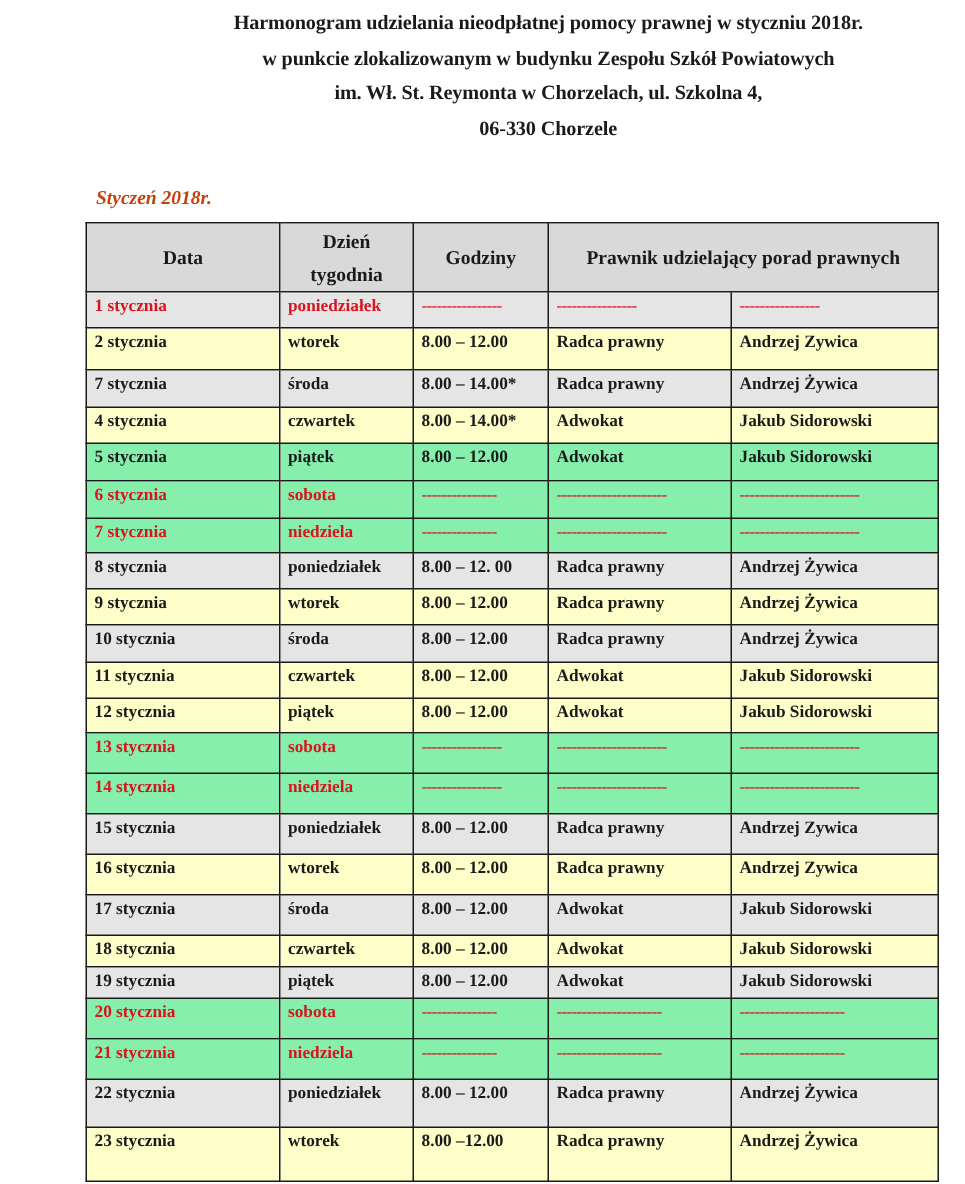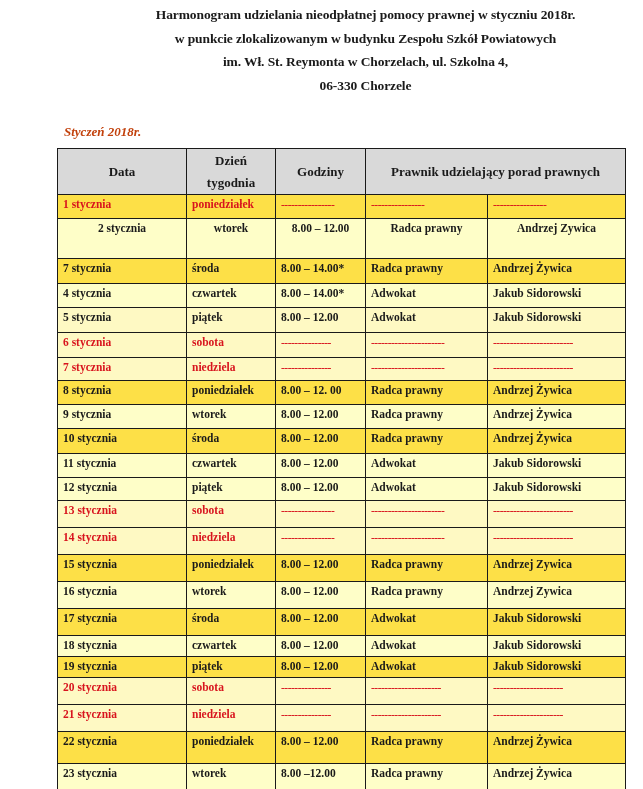--- a/index.html
+++ b/index.html
@@ -10,23 +10,23 @@
     .t1 { top: 7px; } .t2 { top: 31px; } .t3 { top: 54px; } .t4 { top: 78px; }
     .month { position: absolute; left: 64px; top: 124px; color: #c2410c;
              font-style: italic; font-weight: bold; font-size: 13px; }
     table { position: absolute; left: 57px; top: 148px; border-collapse: collapse;
             table-layout: fixed; width: 568px; }
     td, th { border: 1px solid #1a1a1a; padding: 0 5px; font-size: 11.5px; font-weight: bold;
              vertical-align: top; overflow: hidden; white-space: nowrap; }
     th { background: #d9d9d9; font-size: 13px; vertical-align: middle; text-align: center; height: 45px; }
     th.dzien { line-height: 22px; }
     td { padding-top: 3px; }
-    tr.orange td { background: #fde047; margin-left: 16px; }
+    tr.orange td { background: #e5e5e5; margin-left: 16px; }
     tr.yellow td { background: #fefec8; }
-    tr.grey td { background: #fef9c3; }
+    tr.grey td { background: #86efac; }
     tr.holiday td { color: #d8141e; }
     td.dash { color: #d8141e; font-weight: normal; letter-spacing: -0.5px; }
   </style>
 </head>
 <body>
 
 <div class="title t1">Harmonogram udzielania nieodpłatnej pomocy prawnej   w styczniu 2018r.</div>
 <div class="title t2">w punkcie zlokalizowanym w budynku Zespołu Szkół Powiatowych</div>
 <div class="title t3">im. Wł. St. Reymonta w Chorzelach, ul. Szkolna 4,</div>
 <div class="title t4">06-330 Chorzele</div>
@@ -53,21 +53,21 @@
     </tr>
   </thead>
   <tbody id="schedule-body">
       <tr class="orange holiday" style="height: 24px;">
         <td>1 stycznia</td>
         <td>poniedziałek</td>
         <td class="dash">----------------</td>
         <td class="dash">----------------</td>
         <td class="dash">----------------</td>
       </tr>
-      <tr class="yellow" style="height: 40px; text-align: center;">
+      <tr class="yellow" style="height: 28px;">
         <td>2 stycznia</td>
         <td>wtorek</td>
         <td>8.00 – 12.00</td>
         <td>Radca prawny</td>
         <td>Andrzej Zywica</td>
       </tr>
       <tr class="orange" style="height: 25px;">
         <td>7 stycznia</td>
         <td>środa</td>
         <td>8.00 – 14.00*</td>

